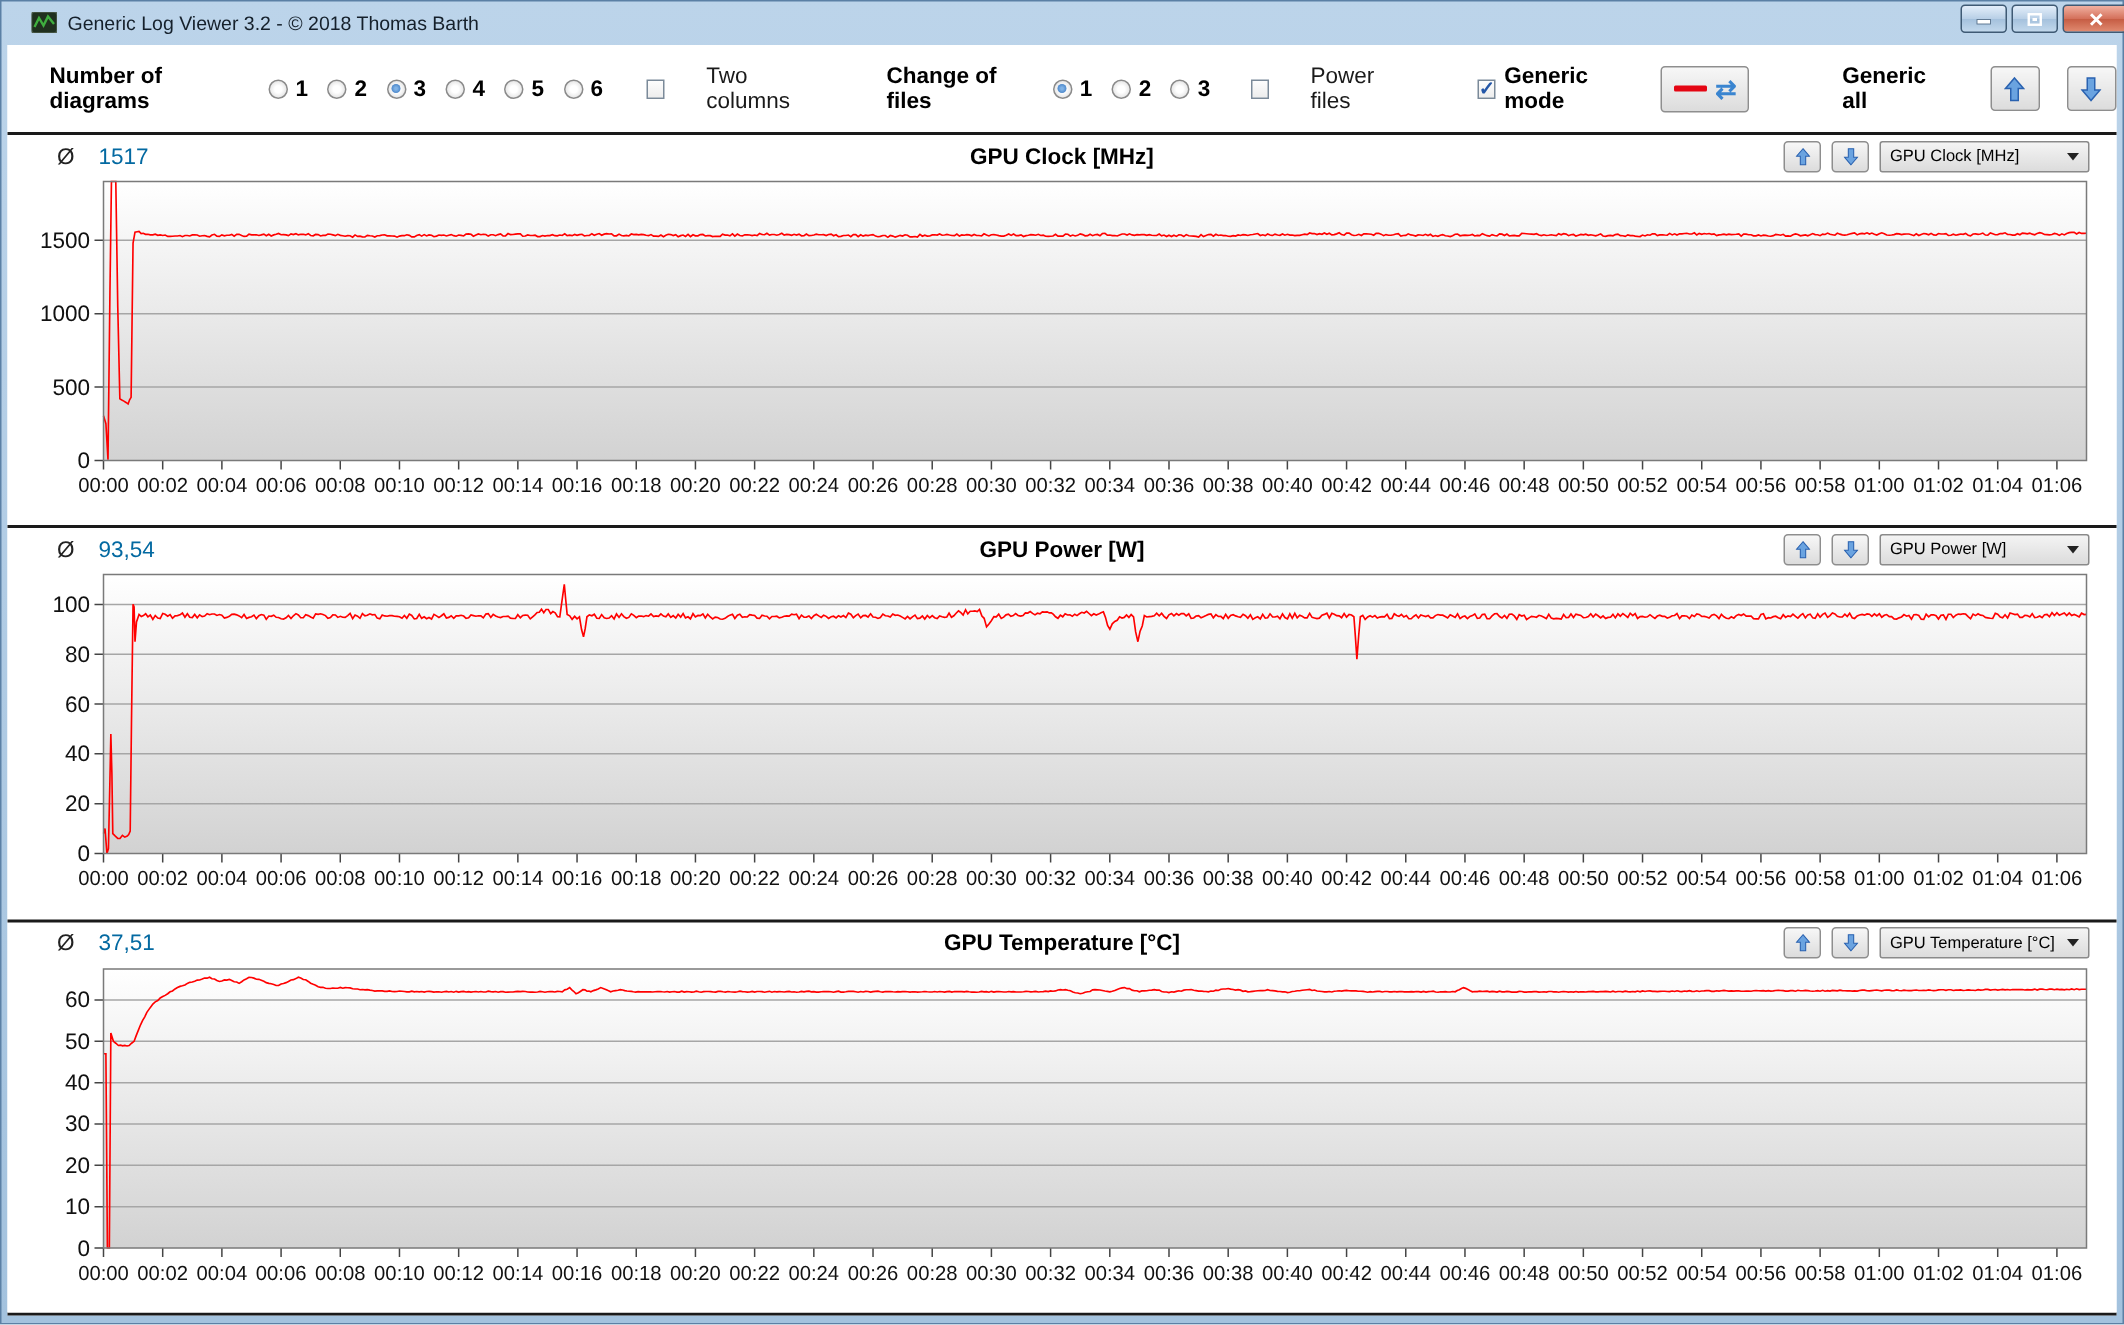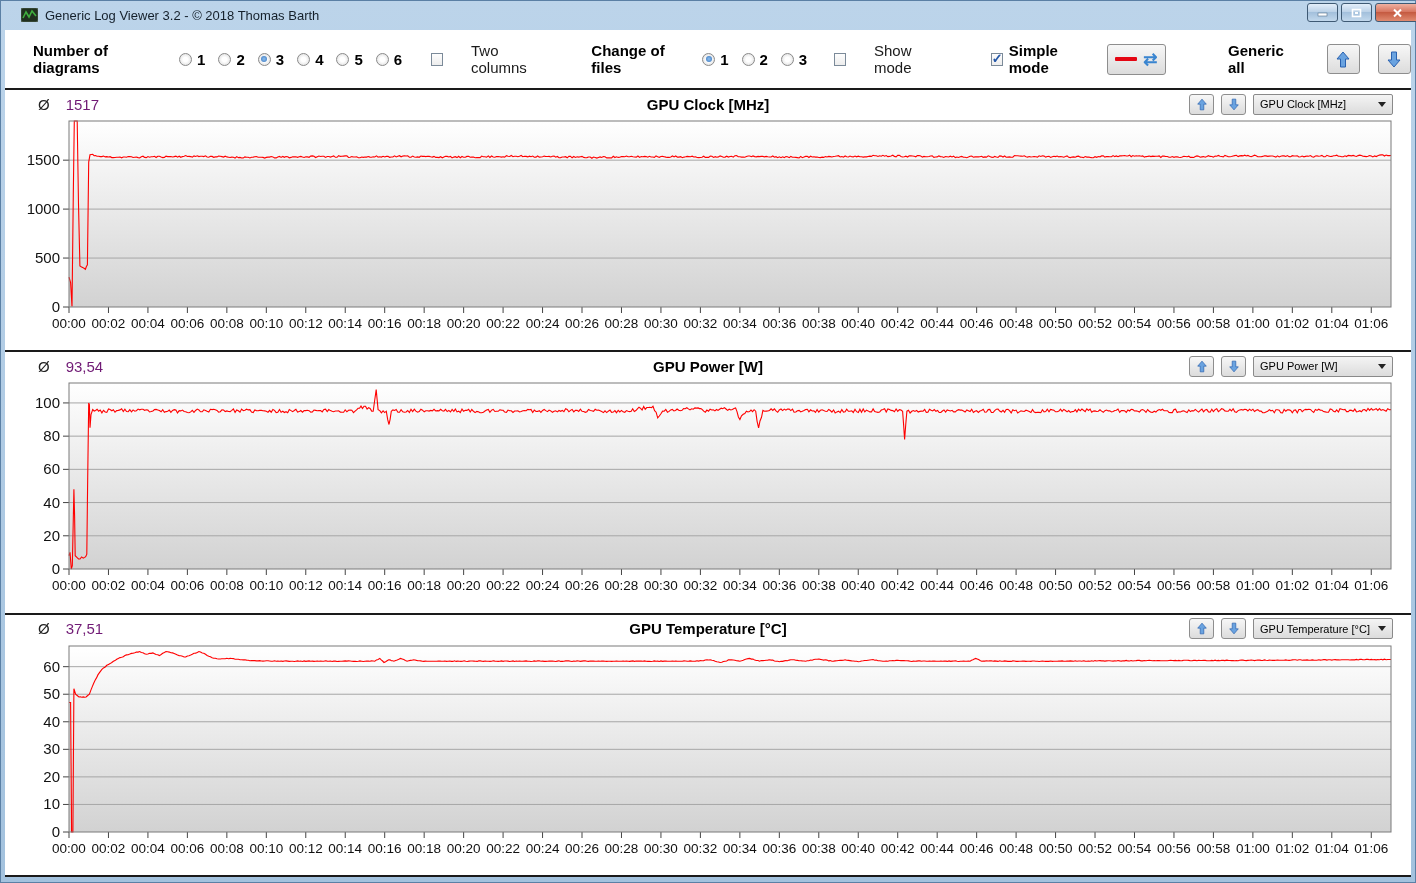--- a/index.html
+++ b/index.html
@@ -52,21 +52,21 @@
   .arrow-btn-big { width:36px; height:30px; }
   .arrow-btn-small { width:25px; height:21px; }
 
   
   .panel { flex:1 1 0; border-top:2px solid #1a1a1a; display:flex;
     flex-direction:column; background:#fff; min-height:0; }
   .panel-header { height:28px; flex:none; position:relative; display:flex;
     align-items:center; padding:0 18px 0 33px; }
   .avg-wrap { display:flex; align-items:baseline; gap:16px; }
   .avg-symbol { font-size:15px; color:#222; }
-  .avg-value { font-size:15px; color:#701a75; }
+  .avg-value { font-size:15px; color:#0369a1; }
   .panel-title { position:absolute; left:0; right:0; text-align:center;
     font-weight:bold; font-size:15px; color:#000; pointer-events:none; }
   .panel-controls { margin-left:auto; display:flex; align-items:center; gap:7px; z-index:2; }
   .chart-select { width:140px; height:21px; border:1px solid #8a8a8a; border-radius:2px;
     background:linear-gradient(#f4f4f4,#dcdcdc); display:flex; align-items:center;
     padding:0 6px; font-size:11px; color:#000; cursor:default; }
   .chart-select .caret { margin-left:auto; width:0; height:0;
     border-left:4px solid transparent; border-right:4px solid transparent;
     border-top:5px solid #222; }
   .chart-area { flex:1 1 auto; min-height:0; }
@@ -147,25 +147,25 @@
             <span class="radio"></span>
             <span class="radio-num">2</span>
           </span>
         <span class="radio-item">
             <span class="radio"></span>
             <span class="radio-num">3</span>
           </span>
       </div>
       <span class="cb-wrap" style="margin-left:14px">
         <span class="checkbox"></span>
-        <span class="tb-label-plain">Show mode</span>
+        <span class="tb-label-plain">Power files</span>
       </span>
       <span class="cb-wrap" style="margin-left:46px">
         <span class="checkbox checked"></span>
-        <span class="tb-label">Simple mode</span>
+        <span class="tb-label">Generic mode</span>
       </span>
       <div id="swap-btn" class="gray-btn">
         <span class="red-dash"></span>
         <span class="swap-glyph">⇄</span>
       </div>
       <span class="tb-label" style="margin-left:62px">Generic all</span>
       <div class="gray-btn arrow-btn-big" style="margin-left:28px">
         <svg width="14" height="17" viewBox="0 0 14 17">
             <path d="M7 1 L13 8 H9.5 V16 H4.5 V8 H1 Z" fill="#6aa3e0" stroke="#2a62b0"></path>
           </svg>

